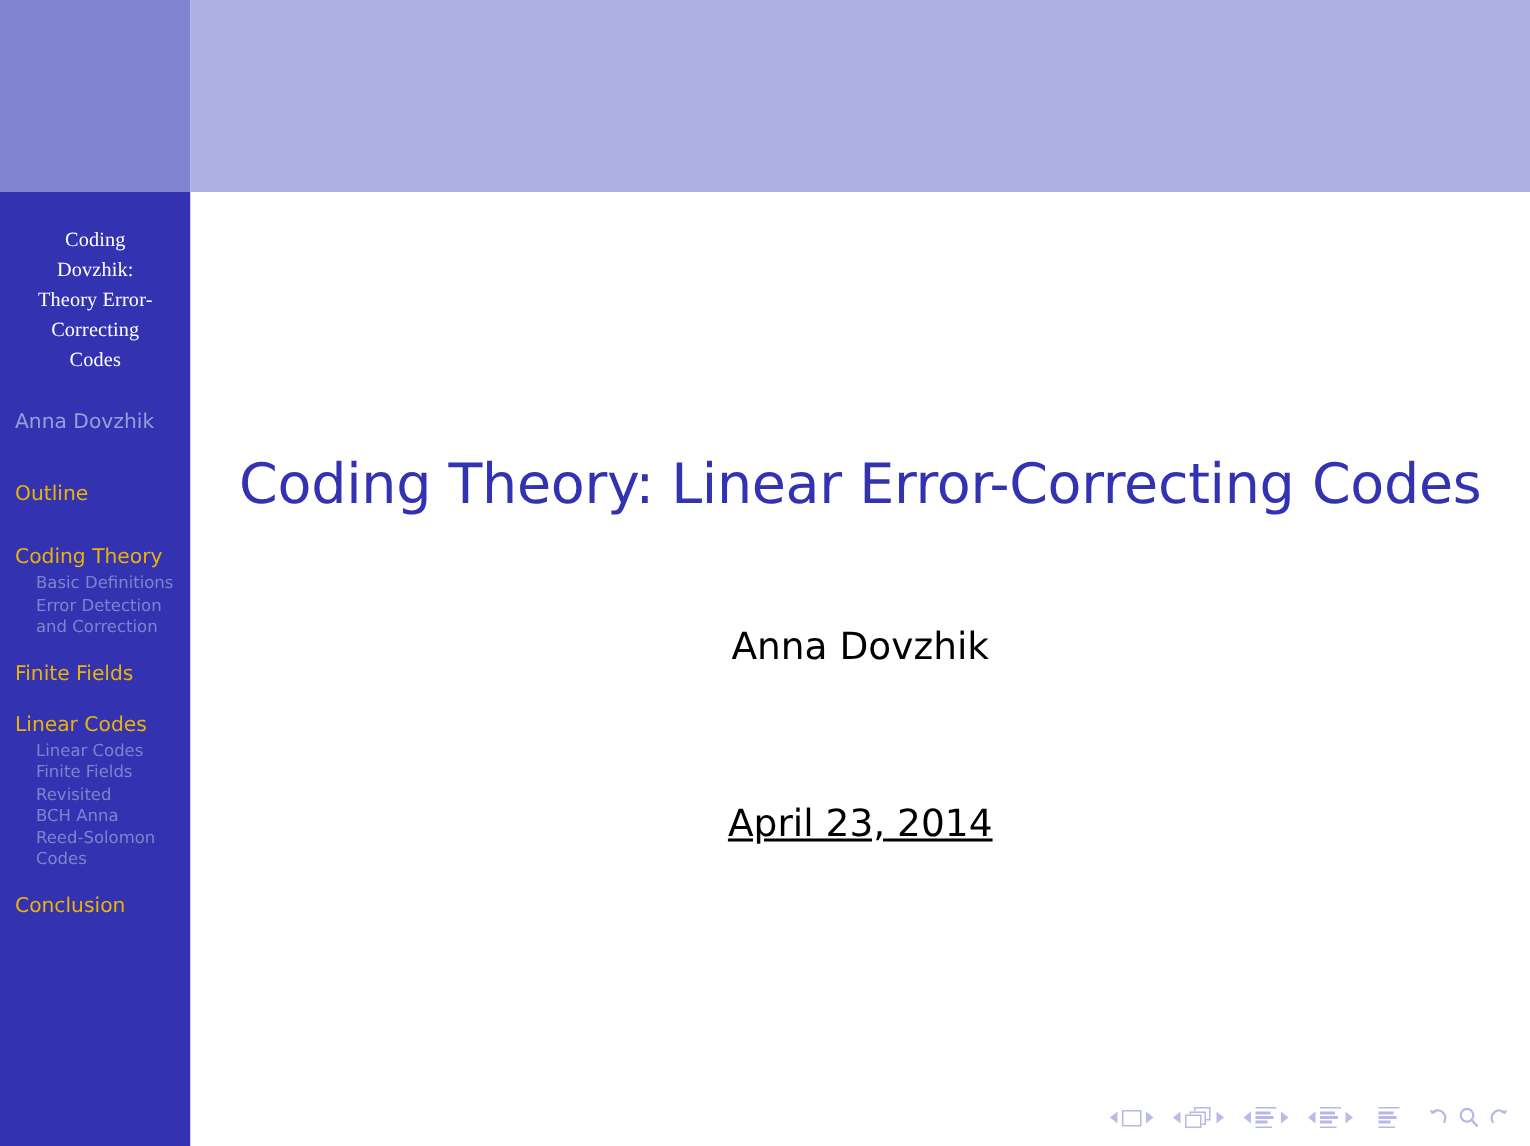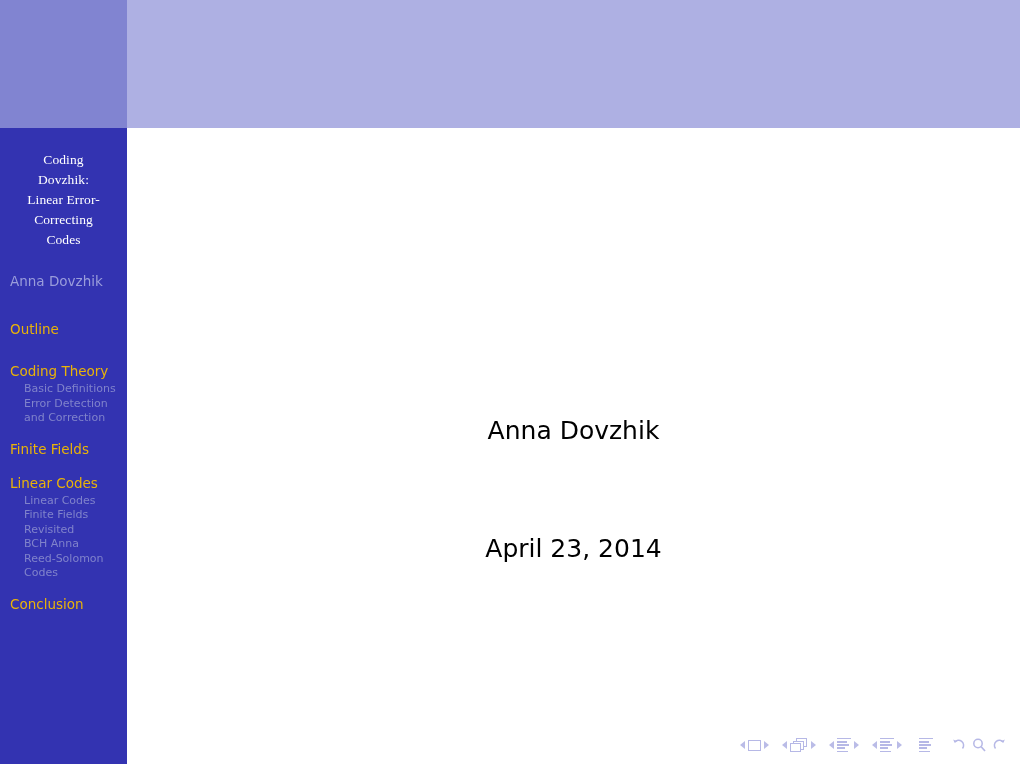--- a/index.html
+++ b/index.html
@@ -132,20 +132,21 @@
 
   .doc-date {
     position: absolute;
     top: 406px;
     left: 0;
     width: 893px;
     text-align: center;
     color: #000000;
     font-size: 25px;
     line-height: 30px;
+    text-decoration: underline;
   }
 
   
   .navbar {
     position: absolute;
     bottom: 8px;
     right: 12px;
     height: 22px;
     display: flex;
     align-items: center;
@@ -222,21 +223,21 @@
   <div class="banner" data-name="header-banner">
     <div class="banner-left" data-name="header-banner-left-block"></div>
     <div class="banner-right" data-name="header-banner-right-block"></div>
   </div>
 
   <div class="sidebar" data-name="sidebar">
 
     <div class="sidebar-title" data-name="sidebar-short-title">
       <span class="ln" data-name="sidebar-title-line-1">Coding</span>
       <span class="ln" data-name="sidebar-title-line-2">Dovzhik:</span>
-      <span class="ln" data-name="sidebar-title-line-3">Linear Error-</span>
+      <span class="ln" data-name="sidebar-title-line-3">Theory Error-</span>
       <span class="ln" data-name="sidebar-title-line-4">Correcting</span>
       <span class="ln" data-name="sidebar-title-line-5">Codes</span>
     </div>
 
     <div class="sidebar-author" data-name="sidebar-author">Anna Dovzhik</div>
 
     <div class="nav-block" data-name="sidebar-navigation">
 
       <div class="nav-section" data-name="sidebar-item-outline">Outline</div>
 
@@ -260,20 +261,21 @@
 
       <div class="gap-md" data-name="spacer"></div>
 
       <div class="nav-section" data-name="sidebar-item-conclusion">Conclusion</div>
 
     </div>
   </div>
 
   <div class="content" data-name="slide-content">
 
+    <div class="doc-title" data-name="page-title">Coding Theory: Linear Error-Correcting Codes</div>
     <div class="doc-author" data-name="author-name">Anna Dovzhik</div>
     <div class="doc-date" data-name="presentation-date">April 23, 2014</div>
 
     <div class="navbar" data-name="beamer-navigation-bar">
 
       <div class="navgroup" data-name="slide-navigation-group">
         <span class="tri tri-l" data-name="previous-slide-icon"></span>
         <span class="sym-frame" data-name="single-frame-icon"></span>
         <span class="tri tri-r" data-name="next-slide-icon"></span>
       </div>

